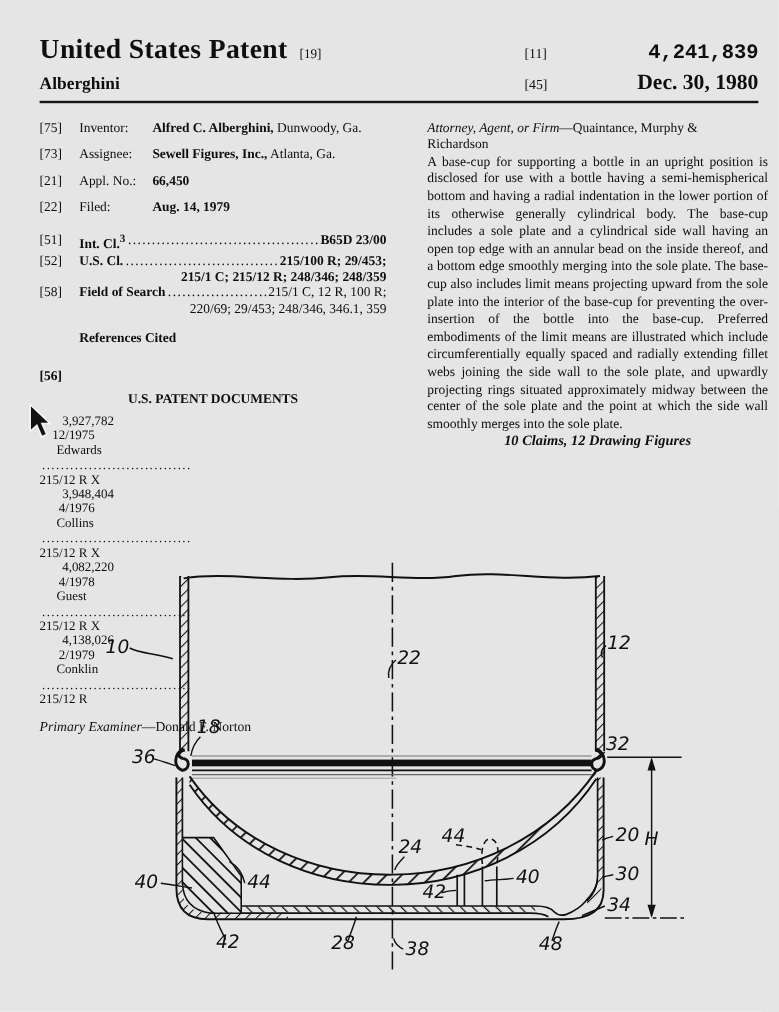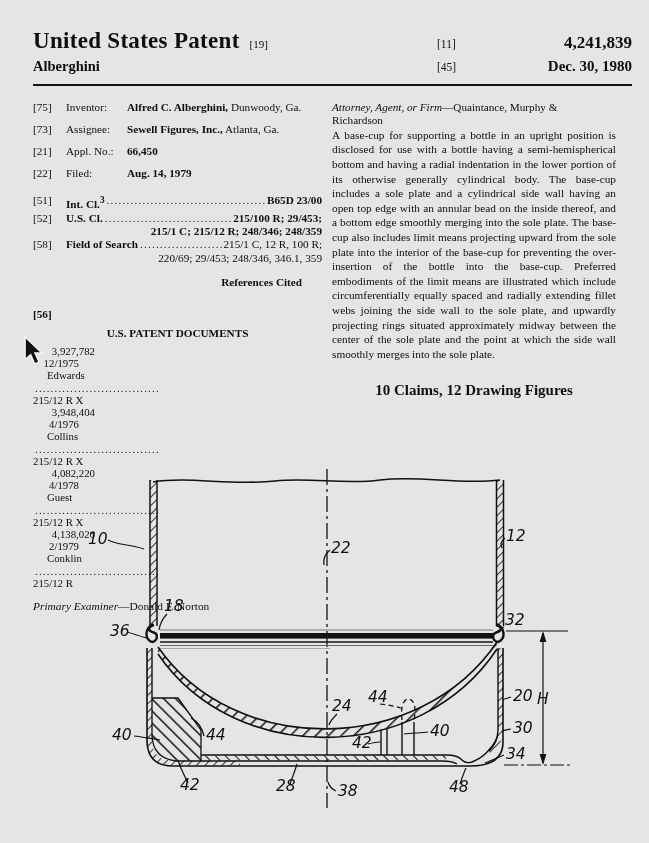--- a/index.html
+++ b/index.html
@@ -5,54 +5,54 @@
   html,body{margin:0;padding:0;}
   .page{position:relative;width:649px;height:843px;background:#e5e5e5;color:#0e0e0e;
         font-family:"Liberation Serif",serif;overflow:hidden;}
   
   .hdr{position:absolute;left:33px;top:28px;width:599px;}
   .hdr-row{display:flex;align-items:baseline;}
   .hdr-title{font-size:23px;font-weight:bold;letter-spacing:.3px;}
   .hdr-tag{font-size:11px;margin-left:10px;}
   .hdr-right{margin-left:auto;display:flex;align-items:baseline;width:195px;}
   .hdr-num-tag{font-size:11.5px;}
-  .hdr-num{font-size:17px;font-weight:bold;margin-left:auto;}
+  .hdr-num{font-size:17px;font-weight:bold;margin-left:auto;font-family:Liberation Mono, monospace;}
   .hdr-row2{margin-top:4px;}
   .hdr-applicant{font-size:14.5px;font-weight:bold;}
-  .hdr-date{font-size:15px;font-weight:bold;margin-left:auto;}
+  .hdr-date{font-size:18px;font-weight:bold;margin-left:auto;}
   .hdr-rule{position:absolute;left:33px;top:84px;width:599px;height:2.4px;background:#141414;}
   
   .col{position:absolute;top:101px;font-size:11.2px;line-height:13.4px;}
   .col-l{left:33px;width:289px;}
-  .col-r{left:332px;width:284px;}
+  .col-r{left:356px;width:284px;}
   .entry{display:flex;margin-bottom:8.6px;}
   .tag{flex:none;width:33px;}
   .lbl{flex:none;width:61px;}
   .val{flex:1;}
   b,.b{font-weight:bold;}
   .pre{white-space:pre-line;}
   .frow{display:flex;margin-bottom:0;}
   .frow .lead{flex:1;overflow:hidden;white-space:nowrap;letter-spacing:1.2px;padding:0 2px;}
   .frow .fval{flex:none;}
   .fwrap{text-align:right;margin-bottom:0;}
   .refs-head{display:flex;margin-top:11px;font-weight:bold;}
-  .refs-head .ctr{flex:1;text-align:right;padding-right:20px;}
+  .refs-head .ctr{flex:1;text-align:left;padding-right:20px;}
   .refs-sub{text-align:center;font-weight:bold;margin-top:5px;margin-bottom:5px;}
   .rrow{display:flex;font-size:10.8px;line-height:12.2px;flex-direction:column;}
   .rnum{flex:none;width:62px;text-align:right;}
   .rdate{flex:none;width:46px;text-align:right;}
   .rname{flex:none;margin-left:14px;}
   .rlead{flex:1;overflow:hidden;white-space:nowrap;letter-spacing:1.2px;padding:0 2px;}
   .rcls{flex:none;}
   .examiner{margin-top:11px;font-size:11.4px;}
   .it{font-style:italic;}
   .abs-head{display:flex;font-weight:bold;margin:7px 0 8px 0;}
   .abs-head .ctr{flex:1;text-align:center;padding-right:28px;}
   .abstract{text-align:justify;font-size:11.3px;line-height:14.6px;}
-  .claims{text-align:center;font-weight:bold;margin-top:23px;font-size:15px;}
+  .claims{text-align:center;font-weight:bold;margin-top:0;font-size:12px;font-style:italic;}
   
   .figure{position:absolute;left:0;top:452px;}
   .dlabel{font-family:"DejaVu Sans",sans-serif;font-style:italic;font-size:15.5px;fill:#101010;}
   .cursor{position:absolute;left:24px;top:336px;}
 </style>
 </head>
 <body>
 
 <div class="page">
 

